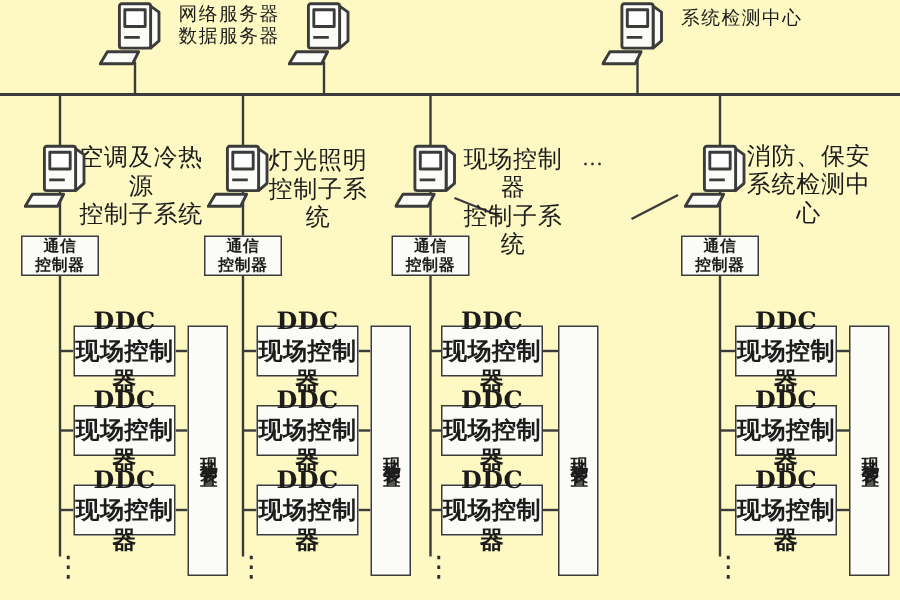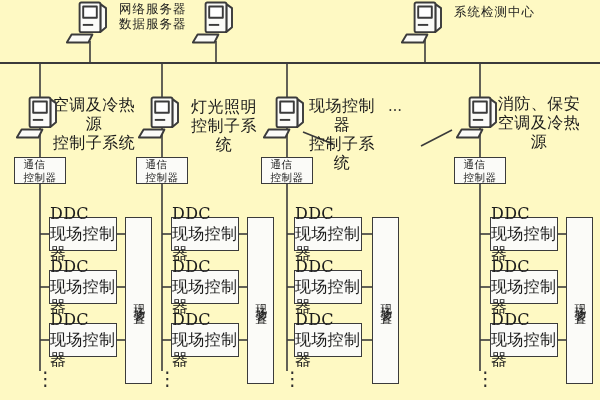--- a/index.html
+++ b/index.html
@@ -10,21 +10,21 @@
     color:#1c1c1c;
   }
   .abs{position:absolute;}
   .label{white-space:pre-line;line-height:1.18;}
   .lbl-top{font-size:12.5px;letter-spacing:1px;}
   .lbl-sub{font-size:16px;text-align:center;letter-spacing:0.5px;}
   .box{
     position:absolute;box-sizing:border-box;
     border:1.6px solid #3b3b3b;background:#fbfbf8;
     display:flex;align-items:center;justify-content:center;
-    text-align:left;z-index:2;
+    text-align:center;z-index:2;font-weight:bold;
   }
   .comm-box{font-size:10.5px;line-height:1.15;letter-spacing:0.5px;}
   .ddc-box{font-size:16px;line-height:1.25;letter-spacing:0.3px;}
   .tall-box{}
   .vtext{
     writing-mode:vertical-rl;text-orientation:upright;
     font-size:11.5px;letter-spacing:3px;line-height:1;
   }
   .vdots{font-size:19px;line-height:1;z-index:2;color:#2e2e2e;}
   .hdots{font-size:14px;letter-spacing:2px;z-index:2;color:#2e2e2e;}
@@ -114,36 +114,36 @@
 
   <svg class="pc" style="left:16px;top:95px" width="48" height="45" viewBox="0 0 60 56">
       <use href="#pc"></use>
     </svg>
   <div class="abs label lbl-sub" style="left:50px;top:96px;width:88px">空调及冷热源
 控制子系统</div>
 
   <svg class="pc" style="left:138px;top:95px" width="48" height="45" viewBox="0 0 60 56">
       <use href="#pc"></use>
     </svg>
-  <div class="abs label lbl-sub" style="left:186px;top:98px;width:76px">灯光照明
+  <div class="abs label lbl-sub" style="left:174px;top:98px;width:76px">灯光照明
 控制子系统</div>
 
   <svg class="pc" style="left:263px;top:95px" width="48" height="45" viewBox="0 0 60 56">
       <use href="#pc"></use>
     </svg>
   <div class="abs label lbl-sub" style="left:308px;top:97px;width:68px">现场控制器
 控制子系统</div>
 
   <div class="abs hdots" style="left:388px;top:98px">…</div>
 
   <svg class="pc" style="left:456px;top:95px" width="48" height="45" viewBox="0 0 60 56">
       <use href="#pc"></use>
     </svg>
   <div class="abs label lbl-sub" style="left:497px;top:95px;width:84px">消防、保安
-空调及冷热源</div>
+系统检测中心</div>
 
 
   <div class="box comm-box label" style="left:14px;top:157px;width:52px;height:27px">通信
 控制器</div>
   <div class="box comm-box label" style="left:136px;top:157px;width:52px;height:27px">通信
 控制器</div>
   <div class="box comm-box label" style="left:261px;top:157px;width:52px;height:27px">通信
 控制器</div>
   <div class="box comm-box label" style="left:454px;top:157px;width:52px;height:27px">通信
 控制器</div>

